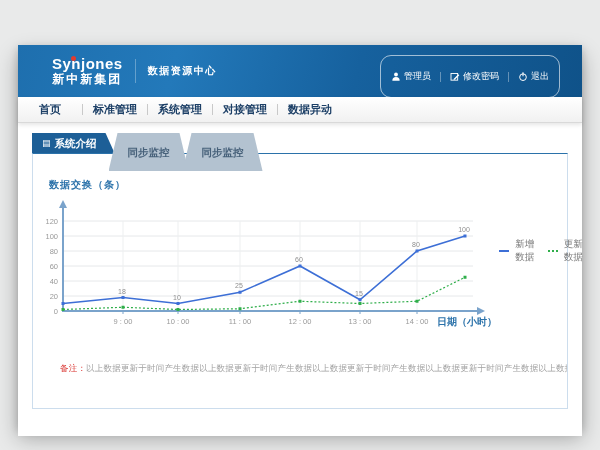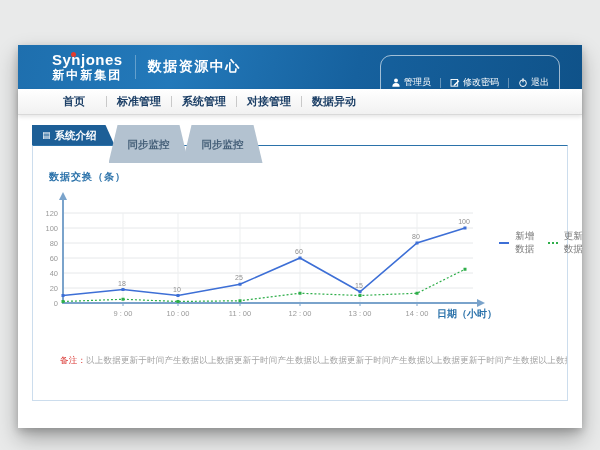--- a/index.html
+++ b/index.html
@@ -1,36 +1,36 @@
 <!DOCTYPE html>
 <html><head>
 <meta charset="utf-8">
 <style>
   html,body{margin:0;padding:0}
   body{width:600px;height:450px;background:#e9eaea;overflow:hidden;
        font-family:"Liberation Sans","DejaVu Sans",sans-serif;position:relative}
   .window{position:absolute;left:18px;top:45px;width:564px;height:383px;background:#fff;
           box-shadow:0 10px 20px rgba(0,0,0,.30),0 3px 8px rgba(0,0,0,.18)}
   
-  .header{height:44px;background:linear-gradient(105deg,#1e6fae 0%,#2379ba 28%,#16619e 60%,#0f5289 100%);
+  .header{height:52px;background:linear-gradient(105deg,#1e6fae 0%,#2379ba 28%,#16619e 60%,#0f5289 100%);
           display:flex;align-items:center;position:relative;color:#fff}
   .logo{margin-left:34px;line-height:1.1;text-align:center;position:relative;cursor:default}
   .logo-en{font-size:15px;font-weight:bold;letter-spacing:.5px}
   .logo-dot{position:absolute;width:5px;height:5px;background:#e23b2e;border-radius:50%;left:19px;top:0}
   .logo-cn{font-size:12px;font-weight:bold;letter-spacing:2px}
   .header-divider{width:1px;height:24px;background:rgba(255,255,255,.30);margin:0 12px}
-  .app-title{font-size:14px;font-weight:bold;letter-spacing:1.5px}
+  .app-title{font-size:10px;font-weight:bold;letter-spacing:1.5px}
   .user-pill{position:absolute;right:22px;top:10px;display:flex;align-items:center;
-             border:1px solid rgba(255,255,255,.6);border-radius:11px;padding:20px 10px;font-size:9px;gap:9px}
+             border:1px solid rgba(255,255,255,.6);border-radius:11px;padding:14px 10px;font-size:9px;gap:9px}
   .user-item{display:flex;align-items:center;gap:3px;cursor:pointer;white-space:nowrap}
   .pill-div{width:1px;height:10px;background:rgba(255,255,255,.35)}
   .user-item svg{display:block}
   
   .nav{height:25px;background:linear-gradient(#ffffff,#f1f1f1);border-bottom:1px solid #d9d9d9;
-       box-shadow:0 2px 4px rgba(0,0,0,.10);display:flex;align-items:center;padding-left:24px;position:relative;z-index:3}
+       box-shadow:0 2px 4px rgba(0,0,0,.10);display:flex;align-items:center;position:relative;z-index:3}
   .nav-item{font-size:11px;font-weight:bold;color:#1c3f66;width:64px;text-align:center;cursor:pointer}
   .nav-div{width:1px;height:11px;background:#c9c9c9}
   
   .content{position:relative;height:313px;background:#fff}
   .tabs{position:absolute;left:14px;top:10px;display:flex;height:20px;z-index:2}
   .tab{height:20px;line-height:20px;font-size:10.5px;font-weight:bold;cursor:pointer;white-space:nowrap}
   .tab.active{background:#1d5f97;color:#fff;display:flex;align-items:center;gap:4px;
               padding:0 18px 0 10px;clip-path:polygon(0 0,calc(100% - 9px) 0,100% 100%,0 100%)}
   .tab.active .tab-icon{font-size:9px;line-height:1}
   .tab.inactive{background:#b3c2d0;color:#47617a;margin-left:-6px;padding:9px 19px;

